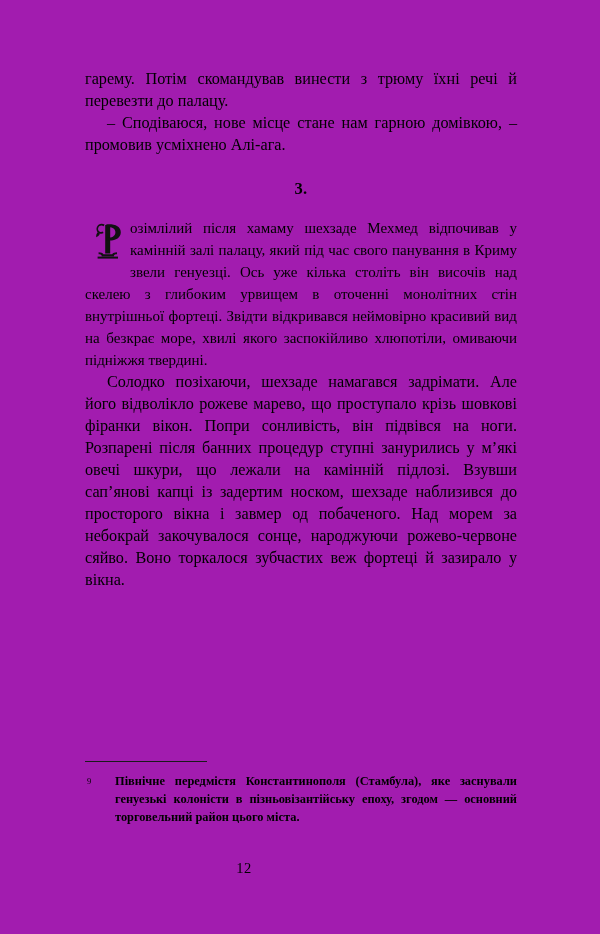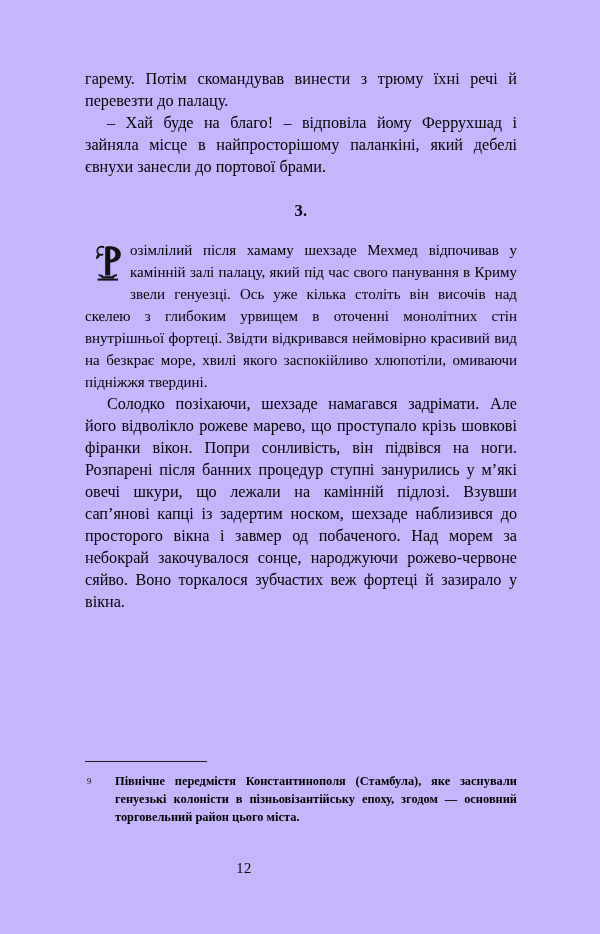--- a/index.html
+++ b/index.html
@@ -17,21 +17,21 @@
     color: #000000;
     -webkit-font-smoothing: antialiased;
   }
 
   .page {
     position: absolute;
     left: 0;
     top: 0;
     width: 600px;
     height: 934px;
-    background: #c4b5fd;
+    background: #a21caf;
   }
 
   
   .text-column {
     position: absolute;
     left: 85px;
     top: 68px;
     width: 432px;
   }
 
@@ -136,22 +136,22 @@
 </style>
 </head>
 <body>
 
 <div class="page">
 
   <div class="text-column">
 
     <p class="body-par no-indent">гарему. Потім скомандував винести з трюму їхні речі й перевезти до палацу.</p>
 
-
-    <p class="body-par">– Хай буде на благо! – відповіла йому Феррухшад і зайняла місце в найпросторішому паланкіні, який дебелі євнухи занесли до портової брами.</p>
+    <p class="body-par">– Сподіваюся, нове місце стане нам гарною домівкою, – промовив усміхнено Алі-ага.</p>
+
 
     <p class="chapter-number">3.</p>
 
     <p class="dropcap-par">
       <span class="dropcap">
         <svg viewBox="0 0 36 44" xmlns="http://www.w3.org/2000/svg" aria-hidden="true">
           <g fill="#111111">
 
             <path d="M14.2 7.0 h5.0 v28.5 h-5.0 z"></path>
 

